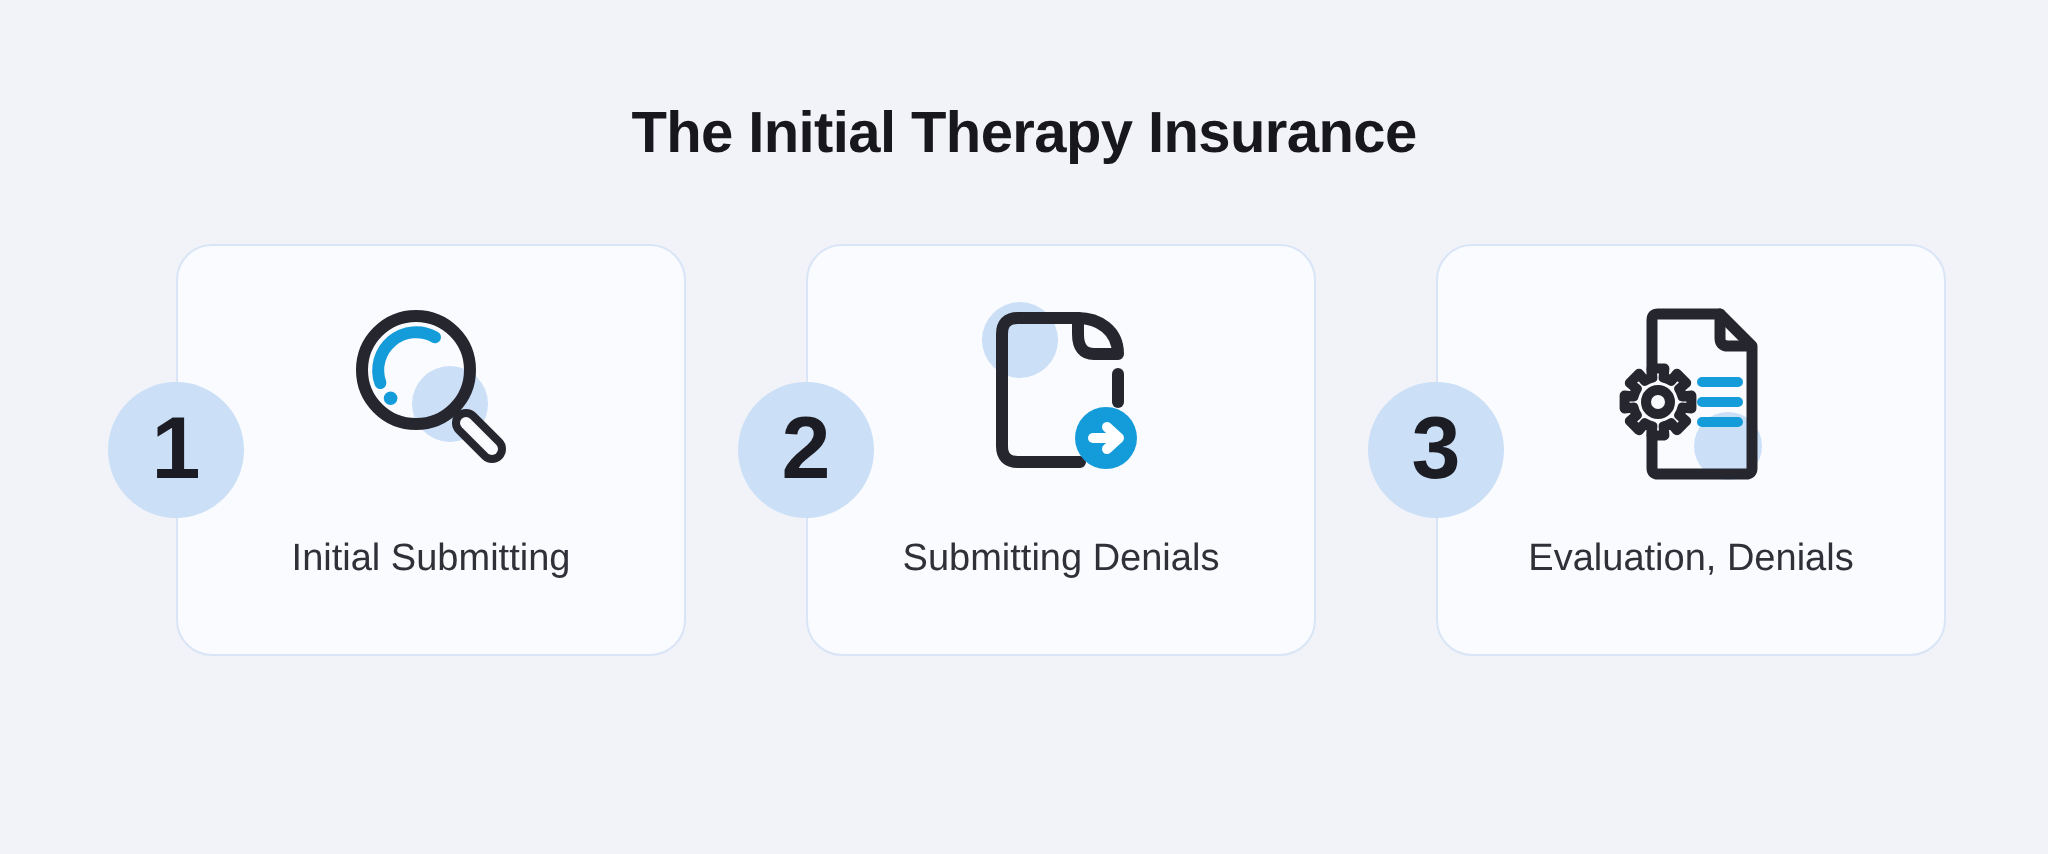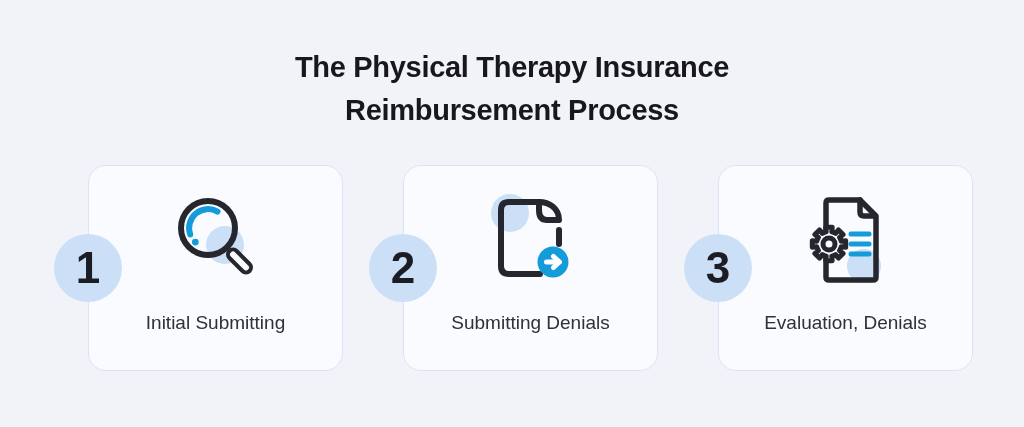--- a/index.html
+++ b/index.html
@@ -84,22 +84,21 @@
   .stk-white{fill:none;stroke:#ffffff;stroke-width:5;stroke-linecap:round;stroke-linejoin:round;}
   .handle-inner{fill:none;stroke:var(--card_bg);stroke-width:6;stroke-linecap:round;}
   .gear{fill:var(--card_bg);stroke:var(--icon_dark);stroke-width:5;stroke-linejoin:round;}
   .gear-hole{fill:none;stroke:var(--icon_dark);stroke-width:5;}
   .mask{fill:var(--card_bg);}
 </style>
 </head>
 <body>
 
 <h1 class="title">
-  <span>The Physical Therapy Insurance</span><br>
-  <span>Reimbursement Process</span>
+  <span>The Initial Therapy Insurance</span><br>
 </h1>
 
 <div class="cards">
 
   <div class="card">
     <div class="step-circle">
       <span>1</span>
     </div>
     <svg class="icon-box" viewBox="0 0 96 96" aria-hidden="true">
       <circle class="decor" cx="57" cy="53" r="19"></circle>

